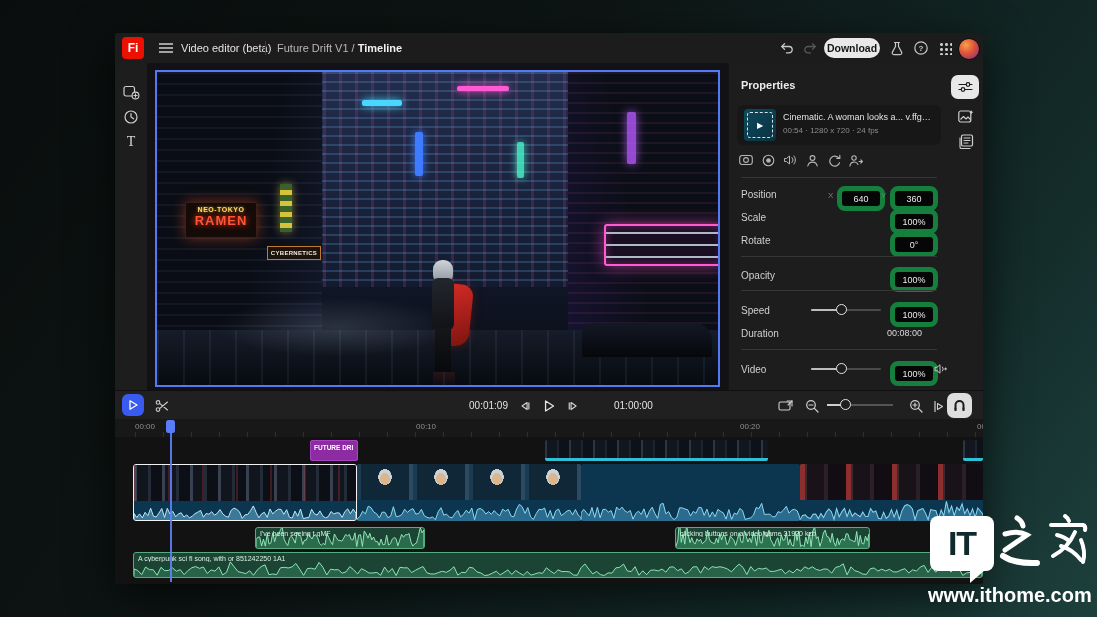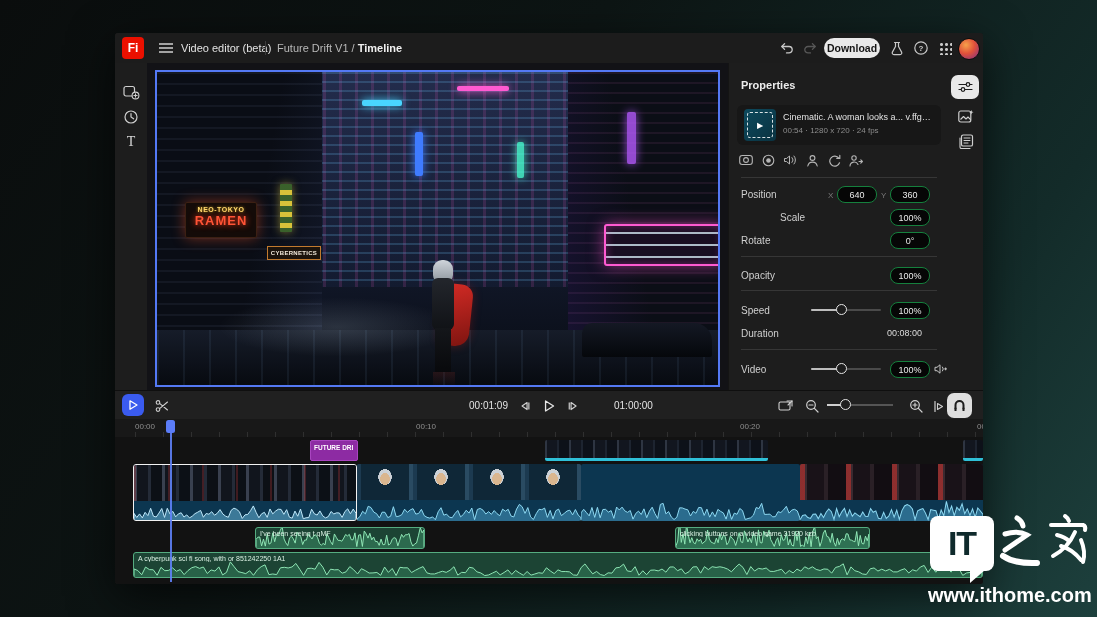--- a/index.html
+++ b/index.html
@@ -81,21 +81,21 @@
   .clip-card{position:absolute;left:8px;top:42px;width:204px;height:40px;background:#171717;border-radius:6px;cursor:pointer;}
   .clip-thumb{position:absolute;left:7px;top:4px;width:32px;height:32px;border-radius:4px;background:linear-gradient(135deg,#0d4a5e,#0a3240);
     display:flex;align-items:center;justify-content:center;}
   .clip-thumb .dash{width:24px;height:24px;border:1px dashed rgba(255,255,255,.85);border-radius:3px;display:flex;align-items:center;justify-content:center;color:#fff;font-size:8px;}
   .clip-title{position:absolute;left:46px;top:7px;width:152px;font-size:9px;color:#e2e2e2;white-space:nowrap;overflow:hidden;text-overflow:ellipsis;}
   .clip-meta{position:absolute;left:46px;top:21px;font-size:8px;color:#8d8d8d;white-space:nowrap;}
   .act-row{position:absolute;left:10px;top:90px;display:flex;gap:8px;}
   .act-ic{width:14px;height:14px;color:#b5b5b5;display:flex;align-items:center;justify-content:center;cursor:pointer;}
   .pdiv{position:absolute;left:12px;width:196px;height:1px;background:#363636;}
   .prow-label{position:absolute;left:12px;font-size:10px;color:#cfcfcf;}
-  .pill{position:absolute;width:38px;height:15px;background:#060606;border:1px solid #15803d;border-radius:8px;
+  .pill{position:absolute;width:38px;height:15px;background:#060606;border:5px solid #15803d;border-radius:8px;
     color:#eaeaea;font-size:9px;display:flex;align-items:center;justify-content:center;cursor:text;}
   .xy-lab{position:absolute;font-size:8px;color:#7a7a7a;}
   .slider{position:absolute;width:70px;height:12px;cursor:pointer;}
   .slider .track{position:absolute;left:0;top:5px;width:100%;height:2px;background:#4a4a4a;border-radius:1px;}
   .slider .fill{position:absolute;left:0;top:5px;width:43%;height:2px;background:#bdbdbd;border-radius:1px;}
   .slider .knob{position:absolute;left:calc(43% - 5px);top:0;width:11px;height:11px;border-radius:50%;background:#1d1d1d;border:1.6px solid #e6e6e6;box-sizing:border-box;}
   .dur-val{position:absolute;font-size:9px;color:#dcdcdc;}
   
   .transport{position:absolute;left:0;top:357px;width:868px;height:29px;background:#202020;border-top:1px solid #0f0f0f;}
   .tool-sel{position:absolute;left:7px;top:3px;width:22px;height:22px;background:#3a5bef;border-radius:6px;
@@ -314,21 +314,21 @@
           </div>
       </div>
       <div class="pdiv" style="top:114px;"></div>
 
       <div class="prow-label" style="top:126px;">Position</div>
       <span class="xy-lab" style="left:99px;top:128px;">X</span>
       <div class="pill" style="left:108px;top:123px;">640</div>
       <span class="xy-lab" style="left:152px;top:128px;">Y</span>
       <div class="pill" style="left:161px;top:123px;text-align:right;">360</div>
 
-      <div class="prow-label" style="top:149px;margin-left:39px;">Scale</div>
+      <div class="prow-label" style="top:149px;">Scale</div>
       <div class="pill" style="left:161px;top:146px;">100%</div>
 
       <div class="prow-label" style="top:172px;">Rotate</div>
       <div class="pill" style="left:161px;top:169px;">0°</div>
 
       <div class="pdiv" style="top:193px;"></div>
 
       <div class="prow-label" style="top:207px;">Opacity</div>
       <div class="pill" style="left:161px;top:204px;">100%</div>
 

